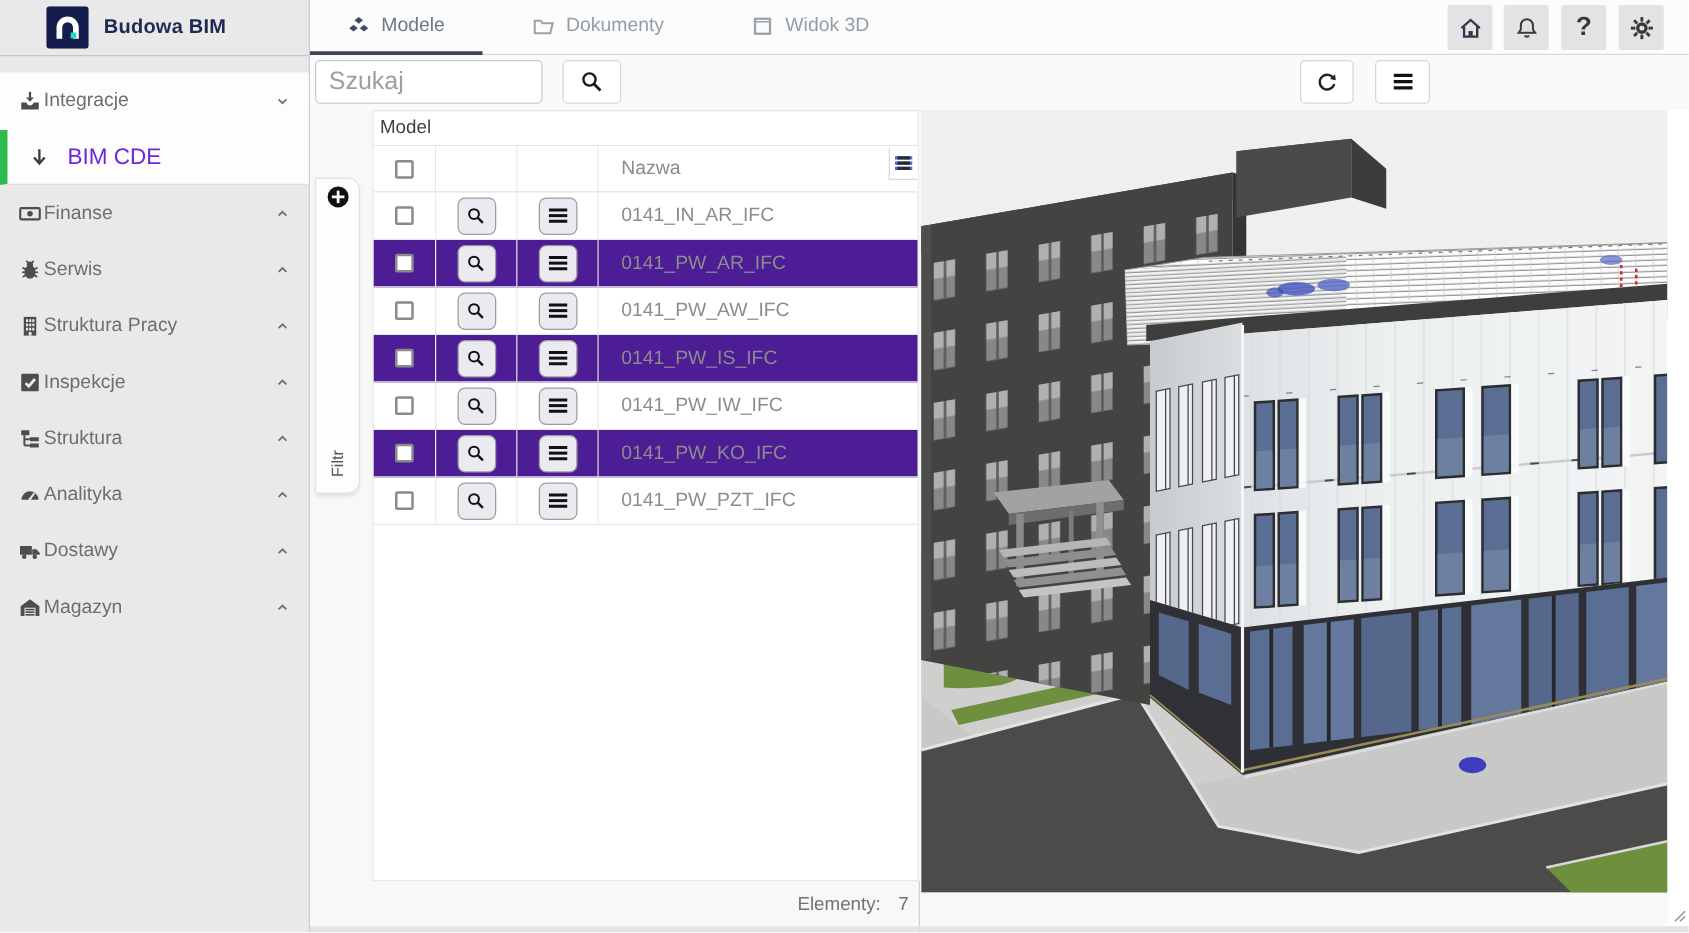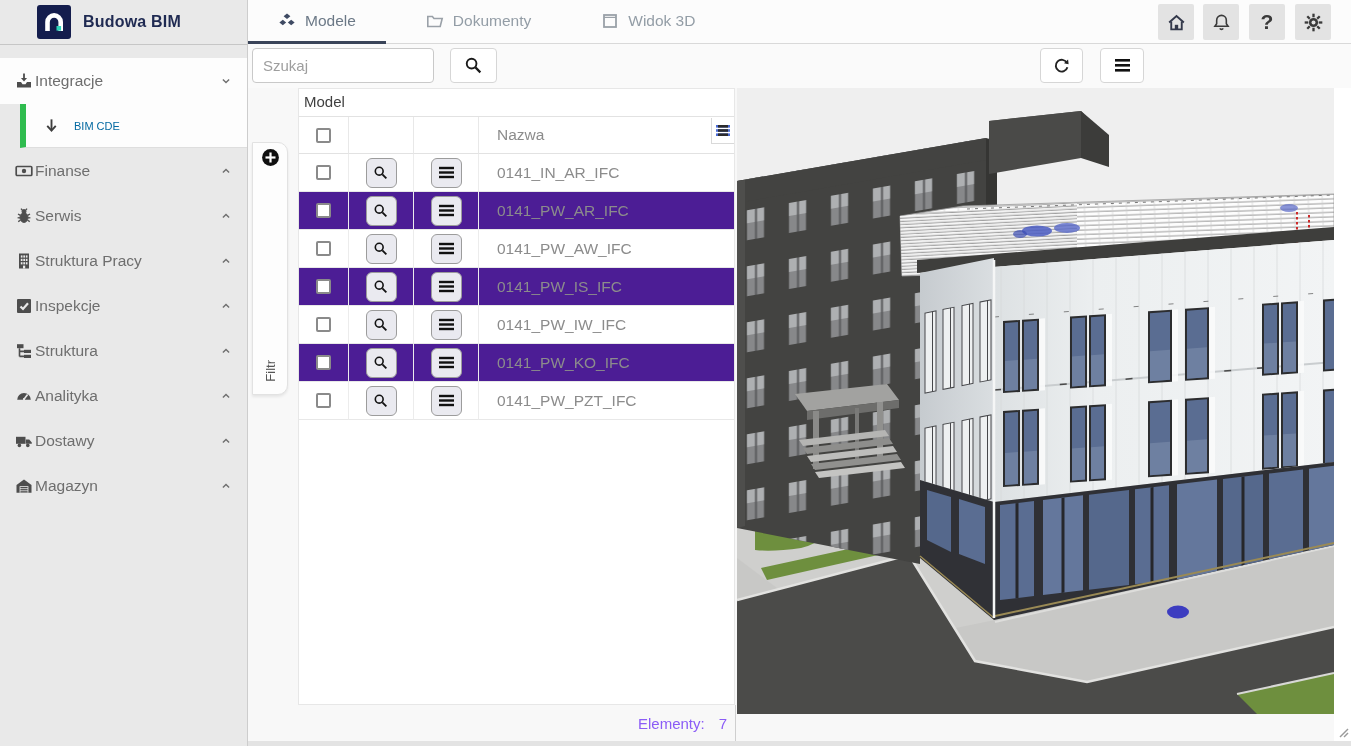--- a/index.html
+++ b/index.html
@@ -10,38 +10,38 @@
 
   
   .sidebar{left:0;top:0;width:248px;height:746px;background:#e9e9e9;border-right:1px solid #cdcdcd}
   .logo-row{display:flex;align-items:center;height:45px;border-bottom:1px solid #c6c6c6;padding-left:37px}
   .brand{font-size:16px;font-weight:bold;color:#1f2a52;margin-left:12px;letter-spacing:.2px}
   .nav-item{display:flex;align-items:center;height:45px;color:#6e6e6e;font-size:15.5px;cursor:pointer}
   .nav-item .ni{width:22px;margin-left:13px;display:flex;justify-content:center}
   .nav-item .lbl{white-space:nowrap}
   .nav-item .chev{margin-left:auto;margin-right:14px;display:flex}
   .nav-group{background:#fdfdfd;height:46px;margin-top:13px}
-  .nav-sub{height:44px;background:#fdfdfd;border-left:6px solid #2fbc4f;margin-left:20px;
-    display:flex;align-items:center;color:#0369a1;font-size:11px;border-bottom:1px solid #dedede;cursor:pointer}
+  .nav-sub{height:44px;background:#fdfdfd;border-left:6px solid #2fbc4f;
+    display:flex;align-items:center;color:#6d28d9;font-size:18px;border-bottom:1px solid #dedede;cursor:pointer}
   .nav-sub .ni{margin-left:17px;display:flex}
   .nav-sub .lbl{margin-left:14px}
 
   
   .topbar{left:248px;top:0;width:1103px;height:44px;background:#fcfcfc;border-bottom:1px solid #d9d9d9;display:flex}
   .tab{display:flex;align-items:center;gap:9px;padding:0 30px;margin-right:10px;height:44px;
     border-bottom:3px solid transparent;color:#939da6;font-size:15.5px;cursor:pointer}
   .tab.active{border-bottom-color:#3a4459;color:#6b7886}
   .tb-btn{position:absolute;top:4px;width:36px;height:36px;background:#e3e3e3;border-radius:2px;
     display:flex;align-items:center;justify-content:center;cursor:pointer}
   .help-q{font-size:21px;font-weight:bold;color:#3a3a3a}
 
   
   .search-row{left:248px;top:44px;width:1103px;height:44px;background:#fafafa}
   .search-input{position:absolute;left:252px;top:48px;width:182px;height:35px;border:1px solid #c9c9c9;
-    border-radius:4px;padding:0 10px;font-size:15px;color:#555;background:#fff;font-family:inherit;outline:none}
+    border-radius:4px;padding:0 10px;font-size:20px;color:#555;background:#fff;font-family:inherit;outline:none}
   ::placeholder{color:#9e9e9e}
   .sq-btn{position:absolute;background:#fff;border:1px solid #d6d6d6;border-radius:4px;
     display:flex;align-items:center;justify-content:center;cursor:pointer}
 
   
   .content-bg{left:248px;top:88px;width:1103px;height:653px;background:#f8f8f8}
   .panel{left:298px;top:88px;width:437px;height:617px;background:#fff;border:1px solid #e7e7e7}
   .panel-title{padding:4px 0 0 5px;font-size:15px;color:#3f3f3f}
   .grid{position:absolute;left:0;top:27px;width:435px;display:grid;grid-template-columns:50px 65px 65px 1fr;
     border-top:1px solid #e2e2e2}
@@ -58,21 +58,21 @@
   .corner-btn{position:absolute;left:412px;top:29px;width:23px;height:26px;background:#fff;
     border-left:1px solid #d9d9d9;border-bottom:1px solid #d9d9d9;display:flex;align-items:center;justify-content:center;cursor:pointer}
 
   .filter-tab{left:252px;top:142px;width:36px;height:253px;background:#fdfdfd;border:1px solid #e2e2e2;
     border-radius:0 10px 10px 0;box-shadow:0 2px 3px rgba(0,0,0,.08)}
   .plus-btn{position:absolute;left:8px;top:5px;cursor:pointer}
   .filter-label{position:absolute;left:50%;bottom:12px;transform:translateX(-50%) rotate(180deg);
     writing-mode:vertical-rl;font-size:13px;color:#555}
 
   .footer{left:248px;top:705px;width:487px;height:36px;display:flex;align-items:center;
-    justify-content:flex-end;padding-right:8px;color:#8b5cf6;font-size:15px}
+    justify-content:flex-end;padding-right:8px;color:#737373;font-size:15px}
   .footer .cnt{margin-left:14px}
   .vdiv{left:735px;top:705px;width:1px;height:41px;background:#cfcfcf}
   .right-strip{left:1334px;top:88px;width:17px;height:653px;background:#fff}
   .bottom-strip{left:248px;top:741px;width:1103px;height:5px;background:#e3e3e3}
   .viewer{left:737px;top:88px;width:597px;height:626px;cursor:grab}
 </style>
 </head>
 <body>
 
 <div class="sidebar abs">

